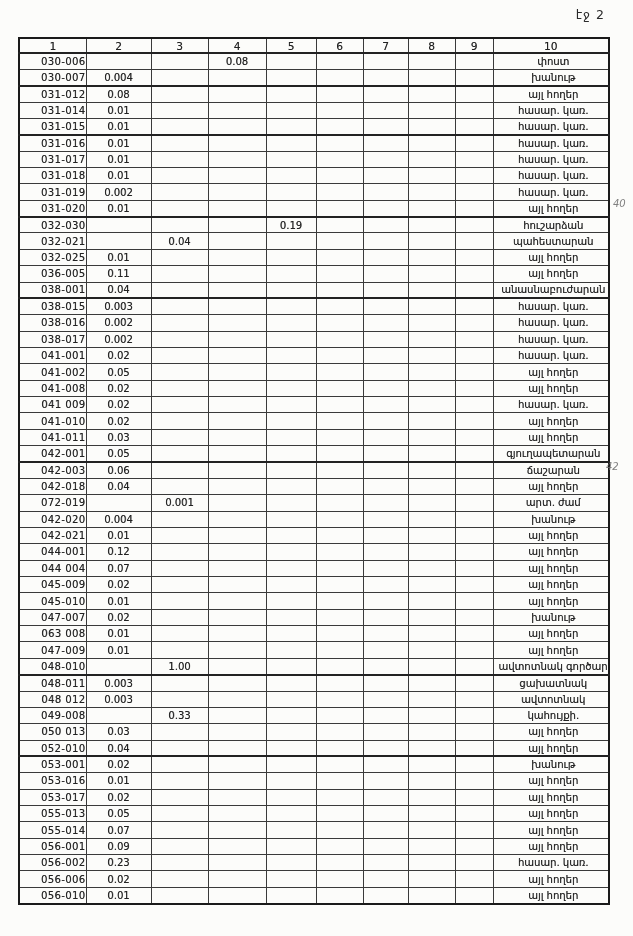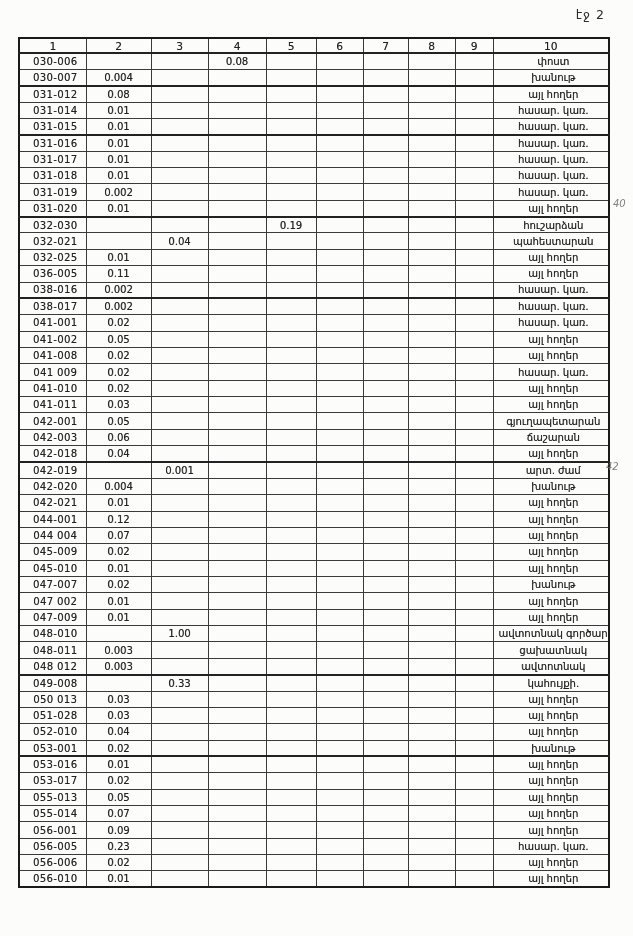--- a/index.html
+++ b/index.html
@@ -42,21 +42,21 @@
   }
   .scan-table thead tr { height: 15px; }
   .scan-table tbody tr { height: 16.37px; }
   .scan-table th {
     font-weight: normal;
     font-size: 10.5px;
     text-align: center;
     border-bottom: 2px solid #222;
   }
   .scan-table td.c1 {
-    text-align: center;
+    text-align: right;
     padding-left: 5px;
     font-size: 10px;
     letter-spacing: 0.4px;
   }
   .scan-table td.val {
     text-align: center;
     font-size: 10px;
   }
   .scan-table td.c10 {
     text-align: center;
@@ -289,20 +289,44 @@
           <td class="val"></td>
           <td class="val"></td>
           <td class="val"></td>
           <td class="val"></td>
           <td class="val"></td>
           <td class="val"></td>
           <td class="val"></td>
           <td class="c10">այլ հողեր</td>
         </tr>
         <tr>
+          <td class="c1">038-001</td>
+          <td class="val">0.04</td>
+          <td class="val"></td>
+          <td class="val"></td>
+          <td class="val"></td>
+          <td class="val"></td>
+          <td class="val"></td>
+          <td class="val"></td>
+          <td class="val"></td>
+          <td class="c10">անասնաբուժարան</td>
+        </tr>
+        <tr>
+          <td class="c1">038-015</td>
+          <td class="val">0.003</td>
+          <td class="val"></td>
+          <td class="val"></td>
+          <td class="val"></td>
+          <td class="val"></td>
+          <td class="val"></td>
+          <td class="val"></td>
+          <td class="val"></td>
+          <td class="c10">հասար. կառ.</td>
+        </tr>
+        <tr>
           <td class="c1">038-016</td>
           <td class="val">0.002</td>
           <td class="val"></td>
           <td class="val"></td>
           <td class="val"></td>
           <td class="val"></td>
           <td class="val"></td>
           <td class="val"></td>
           <td class="val"></td>
           <td class="c10">հասար. կառ.</td>
@@ -421,21 +445,21 @@
           <td class="val"></td>
           <td class="val"></td>
           <td class="val"></td>
           <td class="val"></td>
           <td class="val"></td>
           <td class="val"></td>
           <td class="val"></td>
           <td class="c10">այլ հողեր</td>
         </tr>
         <tr>
-          <td class="c1">042-019</td>
+          <td class="c1">072-019</td>
           <td class="val"></td>
           <td class="val">0.001</td>
           <td class="val"></td>
           <td class="val"></td>
           <td class="val"></td>
           <td class="val"></td>
           <td class="val"></td>
           <td class="val"></td>
           <td class="c10">արտ. ժամ</td>
         </tr>
@@ -517,21 +541,21 @@
           <td class="val"></td>
           <td class="val"></td>
           <td class="val"></td>
           <td class="val"></td>
           <td class="val"></td>
           <td class="val"></td>
           <td class="val"></td>
           <td class="c10">խանութ</td>
         </tr>
         <tr>
-          <td class="c1">047 002</td>
+          <td class="c1">063 008</td>
           <td class="val">0.01</td>
           <td class="val"></td>
           <td class="val"></td>
           <td class="val"></td>
           <td class="val"></td>
           <td class="val"></td>
           <td class="val"></td>
           <td class="val"></td>
           <td class="c10">այլ հողեր</td>
         </tr>
@@ -601,32 +625,20 @@
           <td class="val"></td>
           <td class="val"></td>
           <td class="val"></td>
           <td class="val"></td>
           <td class="val"></td>
           <td class="val"></td>
           <td class="val"></td>
           <td class="c10">այլ հողեր</td>
         </tr>
         <tr>
-          <td class="c1">051-028</td>
-          <td class="val">0.03</td>
-          <td class="val"></td>
-          <td class="val"></td>
-          <td class="val"></td>
-          <td class="val"></td>
-          <td class="val"></td>
-          <td class="val"></td>
-          <td class="val"></td>
-          <td class="c10">այլ հողեր</td>
-        </tr>
-        <tr>
           <td class="c1">052-010</td>
           <td class="val">0.04</td>
           <td class="val"></td>
           <td class="val"></td>
           <td class="val"></td>
           <td class="val"></td>
           <td class="val"></td>
           <td class="val"></td>
           <td class="val"></td>
           <td class="c10">այլ հողեր</td>
@@ -697,21 +709,21 @@
           <td class="val"></td>
           <td class="val"></td>
           <td class="val"></td>
           <td class="val"></td>
           <td class="val"></td>
           <td class="val"></td>
           <td class="val"></td>
           <td class="c10">այլ հողեր</td>
         </tr>
         <tr>
-          <td class="c1">056-005</td>
+          <td class="c1">056-002</td>
           <td class="val">0.23</td>
           <td class="val"></td>
           <td class="val"></td>
           <td class="val"></td>
           <td class="val"></td>
           <td class="val"></td>
           <td class="val"></td>
           <td class="val"></td>
           <td class="c10">հասար. կառ.</td>
         </tr>

